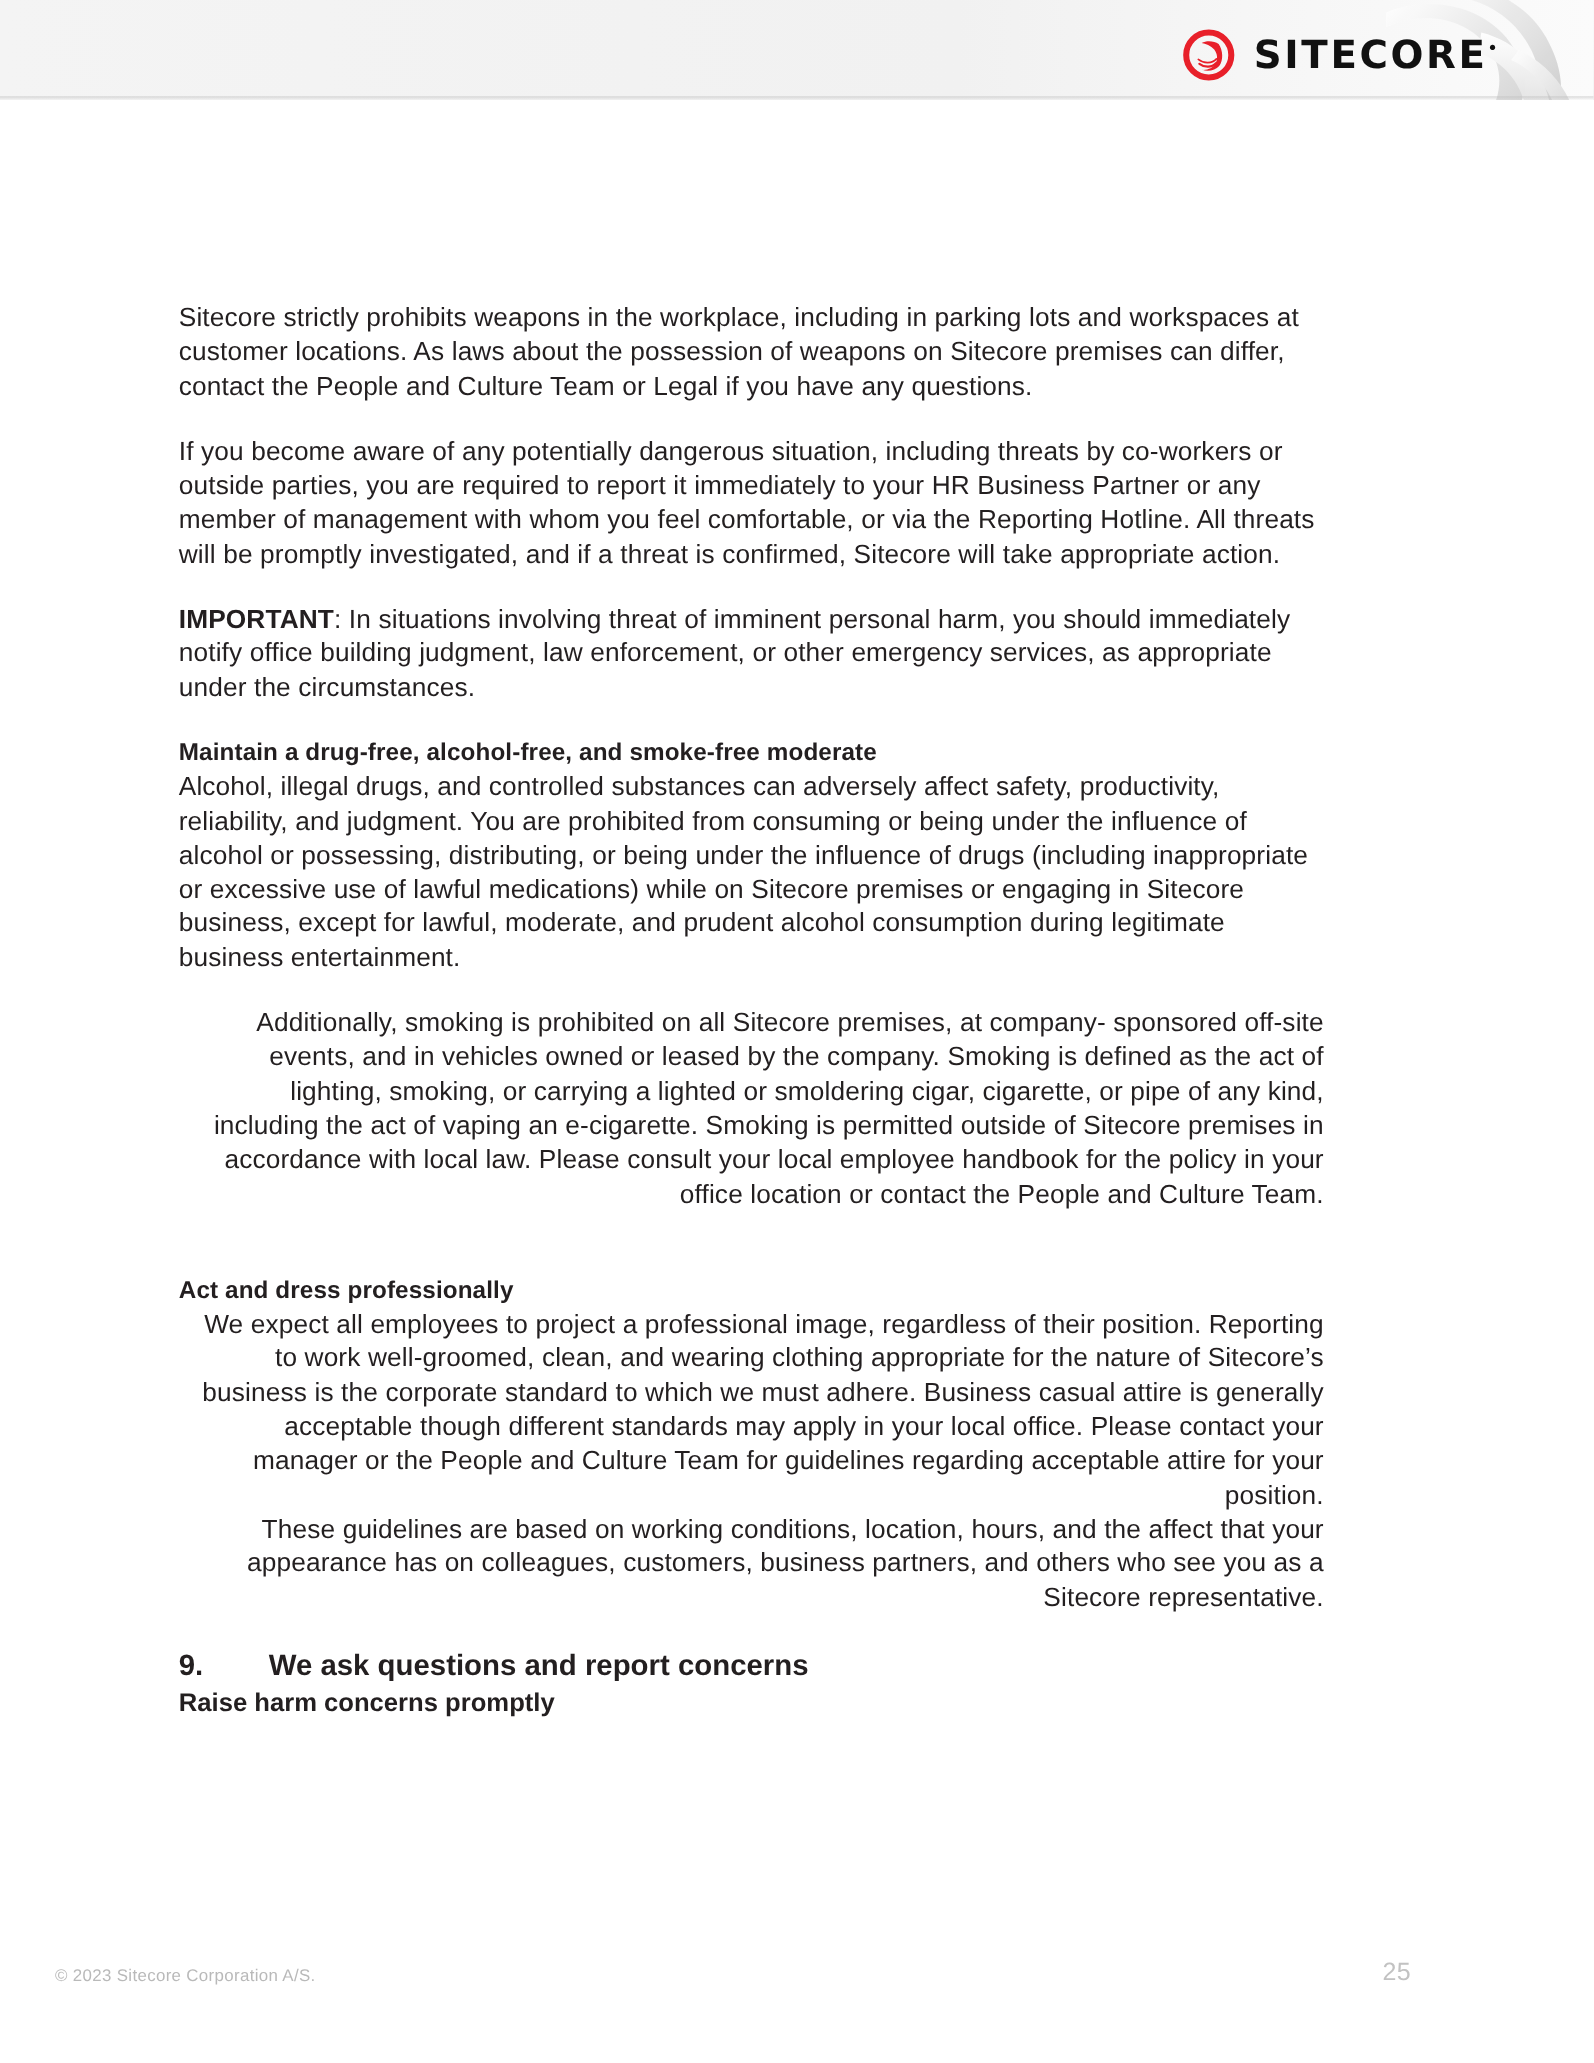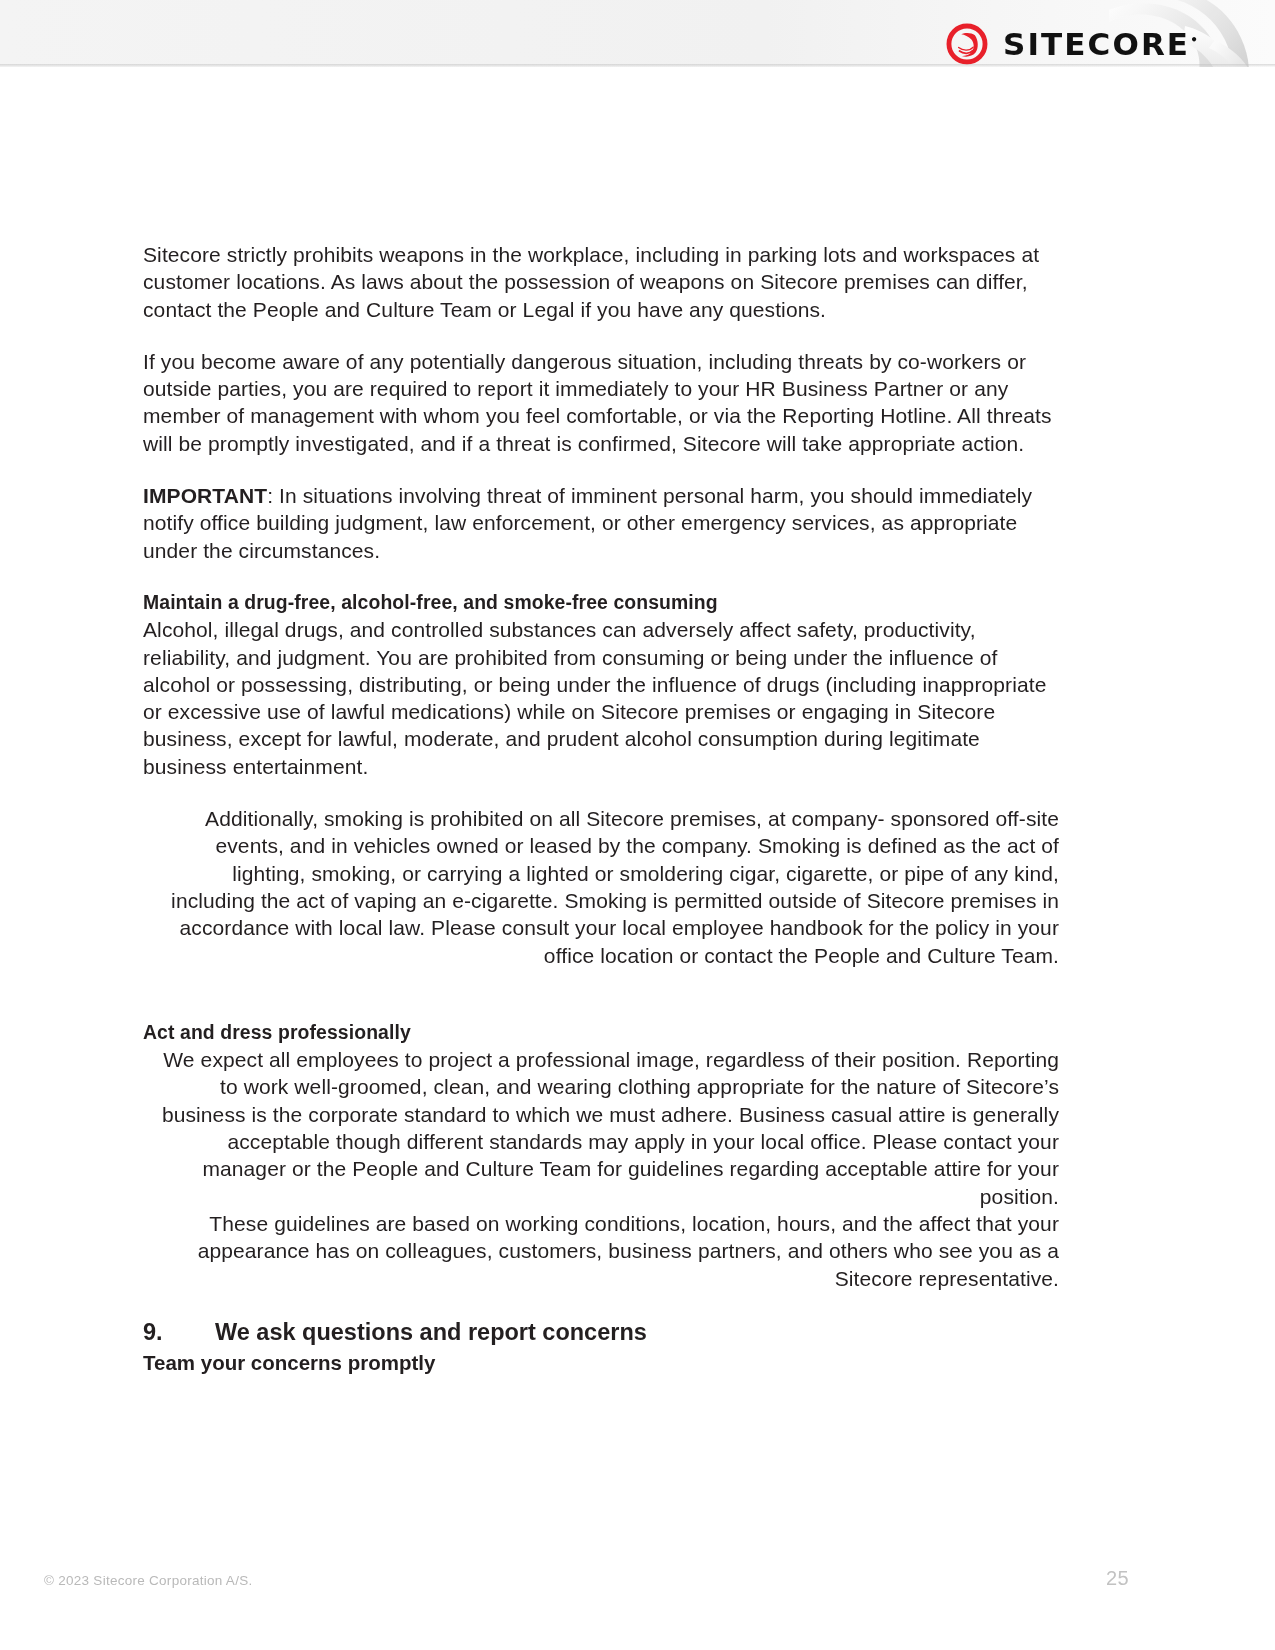--- a/index.html
+++ b/index.html
@@ -16,21 +16,21 @@
     color: #231f20;
     overflow: hidden;
   }
 
   
   .page-header {
     position: absolute;
     top: 0;
     left: 0;
     width: 1275px;
-    height: 67px;
+    height: 80px;
     background: linear-gradient(to bottom, #f2f2f2 0%, #ededed 55%, #e4e4e4 88%, #dcdcdc 100%);
     overflow: hidden;
   }
   .header-sheen {
     position: absolute;
     top: 0;
     left: 0;
     width: 1275px;
     height: 88px;
     background: linear-gradient(to right, #f4f4f4 0%, #f1f1f1 60%, #f6f6f6 78%, #fbfbfb 100%);
@@ -216,37 +216,37 @@
 
 <div class="content">
 
   <p class="body-par">Sitecore strictly prohibits weapons in the workplace, including in parking lots and workspaces at customer locations. As laws about the possession of weapons on Sitecore premises can differ, contact the People and Culture Team or Legal if you have any questions.</p>
 
   <p class="body-par">If you become aware of any potentially dangerous situation, including threats by co-workers or outside parties, you are required to report it immediately to your HR Business Partner or any member of management with whom you feel comfortable, or via the Reporting Hotline. All threats will be promptly investigated, and if a threat is confirmed, Sitecore will take appropriate action.</p>
 
   <p class="body-par"><strong class="inline-bold">IMPORTANT</strong><span>: In situations involving threat of imminent personal harm, you should immediately notify office building judgment, law enforcement, or other emergency services, as appropriate under the circumstances.</span></p>
 
   <div class="section-block">
-    <h2 class="section-head">Maintain a drug-free, alcohol-free, and smoke-free consuming</h2>
+    <h2 class="section-head">Maintain a drug-free, alcohol-free, and smoke-free moderate</h2>
     <p class="body-par">Alcohol, illegal drugs, and controlled substances can adversely affect safety, productivity, reliability, and judgment. You are prohibited from consuming or being under the influence of alcohol or possessing, distributing, or being under the influence of drugs (including inappropriate or excessive use of lawful medications) while on Sitecore premises or engaging in Sitecore business, except for lawful, moderate, and prudent alcohol consumption during legitimate business entertainment.</p>
     <p class="body-par tight">Additionally, smoking is prohibited on all Sitecore premises, at company- sponsored off-site events, and in vehicles owned or leased by the company. Smoking is defined as the act of lighting, smoking, or carrying a lighted or smoldering cigar, cigarette, or pipe of any kind, including the act of vaping an e-cigarette. Smoking is permitted outside of Sitecore premises in accordance with local law. Please consult your local employee handbook for the policy in your office location or contact the People and Culture Team.</p>
   </div>
 
   <div class="spacer-par"></div>
 
   <div class="section-block">
     <h2 class="section-head">Act and dress professionally</h2>
     <p class="body-par tight">We expect all employees to project a professional image, regardless of their position. Reporting to work well-groomed, clean, and wearing clothing appropriate for the nature of Sitecore’s business is the corporate standard to which we must adhere. Business casual attire is generally acceptable though different standards may apply in your local office. Please contact your manager or the People and Culture Team for guidelines regarding acceptable attire for your position.</p>
     <p class="body-par tight">These guidelines are based on working conditions, location, hours, and the affect that your appearance has on colleagues, customers, business partners, and others who see you as a Sitecore representative.</p>
   </div>
 
   <h1 class="chapter-heading">
     <span class="chapter-number">9.</span>
     <span class="chapter-title">We ask questions and report concerns</span>
   </h1>
-  <h2 class="subheading">Team your concerns promptly</h2>
+  <h2 class="subheading">Raise harm concerns promptly</h2>
 
 </div>
 
 <div class="page-footer">
   <div class="footer-copyright">© 2023 Sitecore Corporation A/S.</div>
   <div class="footer-pagenum">25</div>
 </div>
 
 </body></html>

